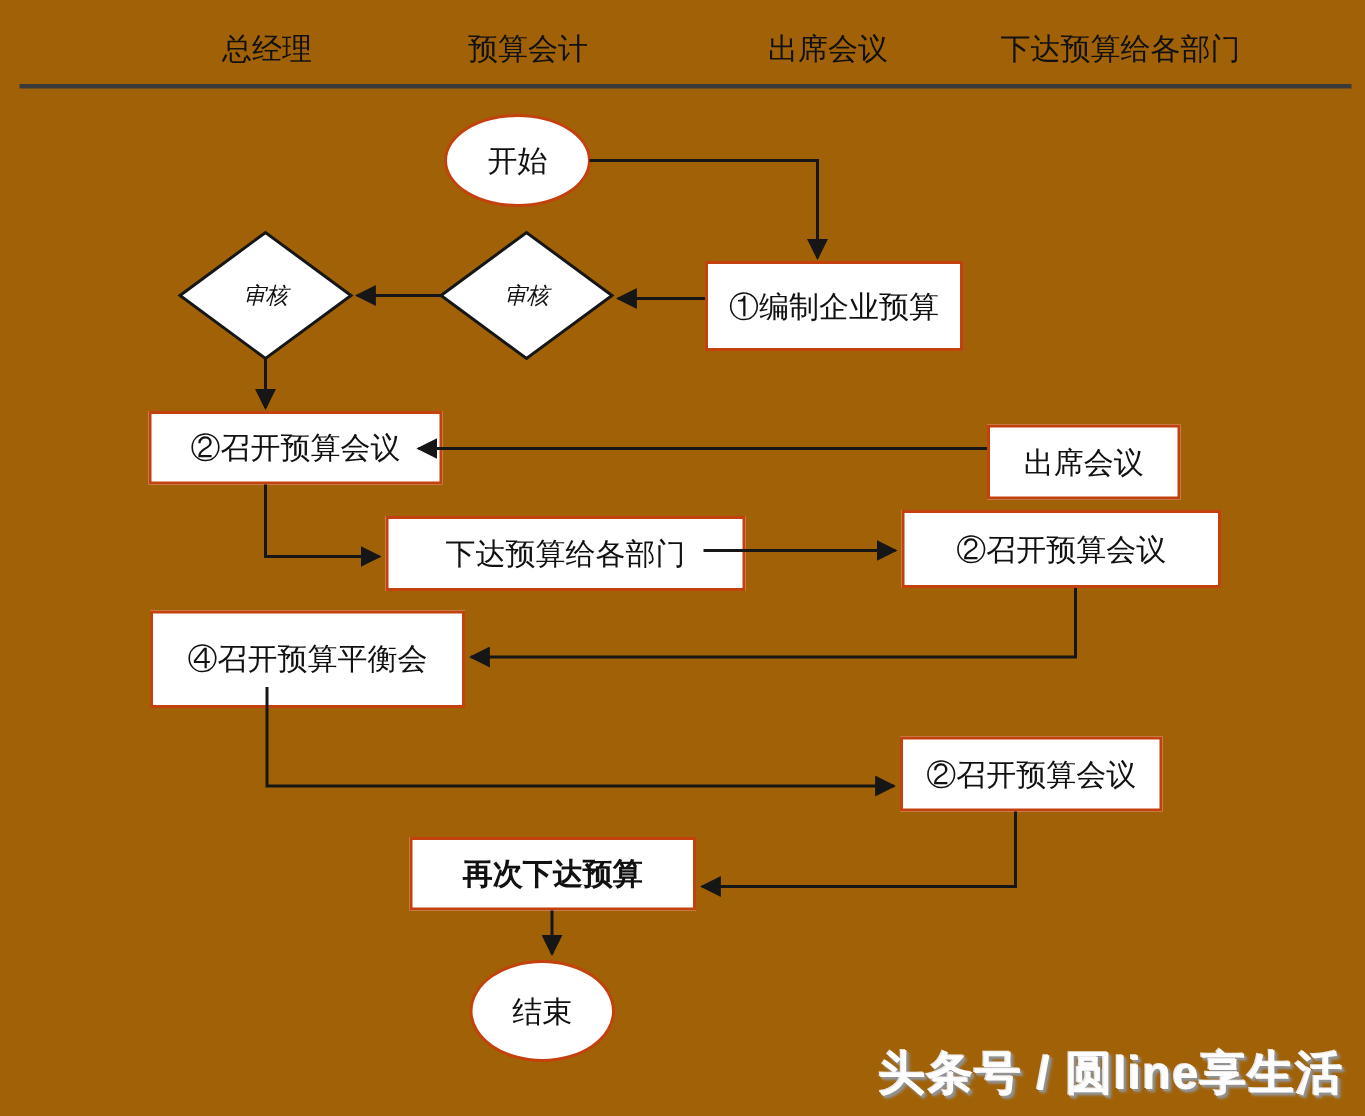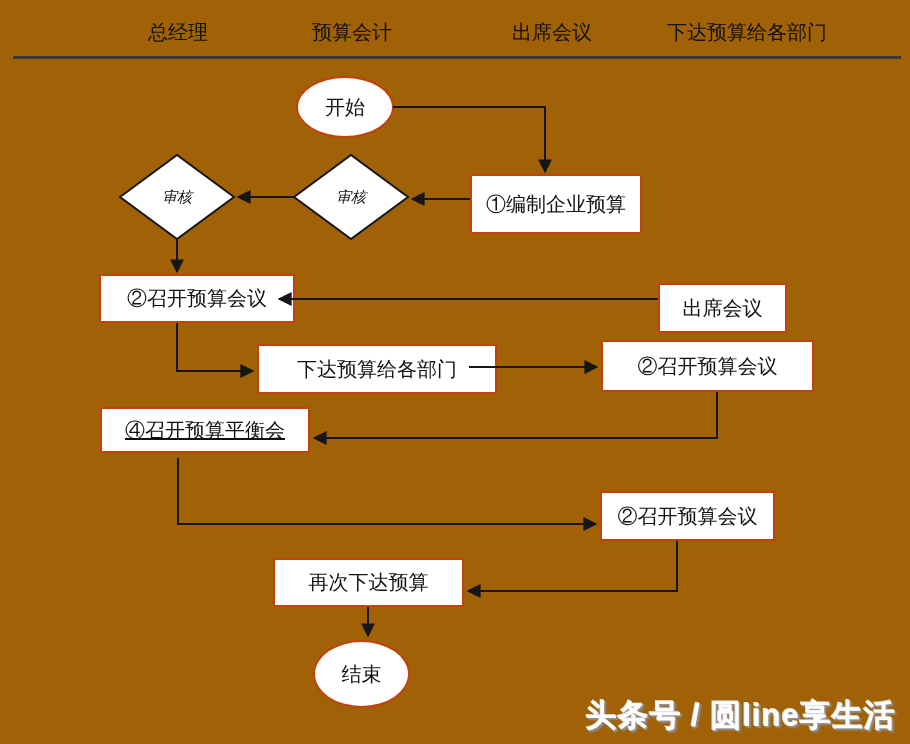--- a/index.html
+++ b/index.html
@@ -44,23 +44,23 @@
     white-space: nowrap;
     z-index: 3;
   }
   .ellipse { border-radius: 50%; }
   .n-start   { left: 296px; top: 76px;  width: 98px;  height: 62px; }
   .n-compile { left: 470px; top: 174px; width: 172px; height: 60px; }
   .n-meeting { left: 99px;  top: 274px; width: 196px; height: 49px; }
   .n-attend  { left: 658px; top: 283px; width: 129px; height: 50px; }
   .n-issue   { left: 257px; top: 344px; width: 240px; height: 50px; }
   .n-execute { left: 601px; top: 340px; width: 213px; height: 52px; }
-  .n-balmeet { left: 100px; top: 407px; width: 210px; height: 46px; text-decoration: underline; }
+  .n-balmeet { left: 100px; top: 407px; width: 210px; height: 65px; }
   .n-balrev  { left: 600px; top: 491px; width: 175px; height: 50px; }
-  .n-reissue { left: 273px; top: 558px; width: 191px; height: 49px; }
+  .n-reissue { left: 273px; top: 558px; width: 191px; height: 49px; font-weight: bold; }
   .n-end     { left: 313px; top: 640px; width: 97px;  height: 68px; }
   .diamond-label {
     position: absolute;
     display: flex;
     align-items: center;
     justify-content: center;
     font-size: 15px;
     color: #111111;
     white-space: nowrap;
     z-index: 6;

